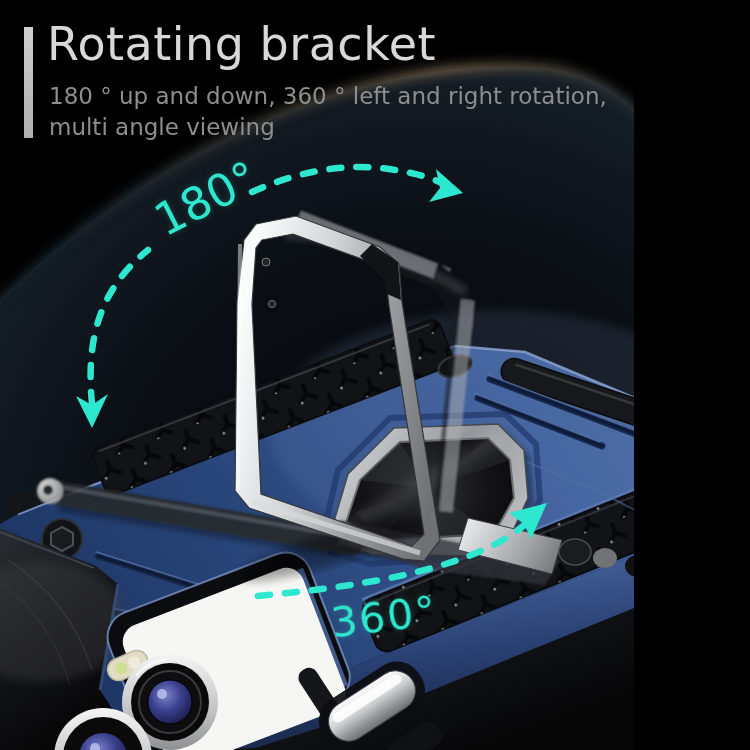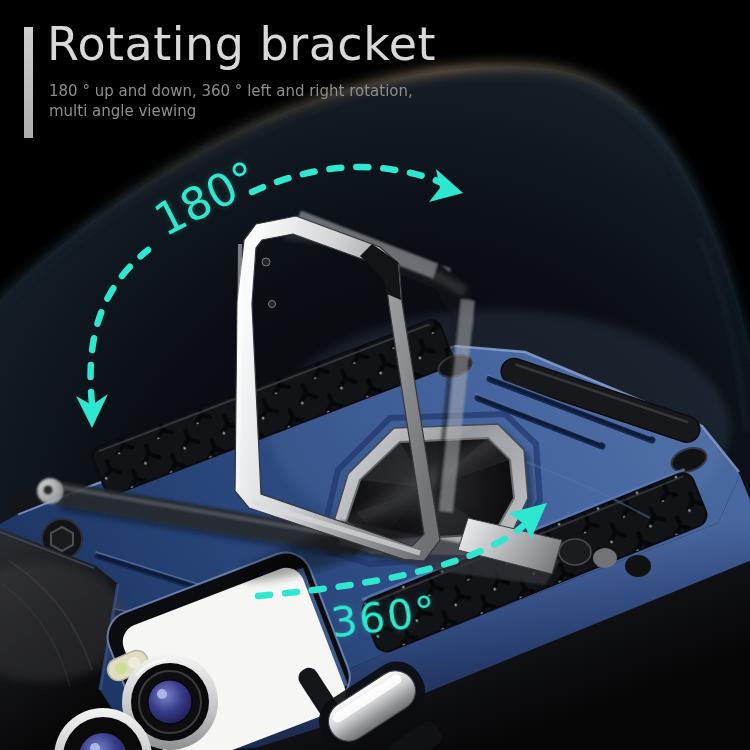--- a/index.html
+++ b/index.html
@@ -1,32 +1,32 @@
 <!DOCTYPE html>
 <html><head>
 <meta charset="utf-8">
 <style>
   html,body{margin:0;padding:0;background:#000;}
   #stage{
-    position:relative;width:750px;height:750px;overflow:hidden;
+    position:relative;width:634px;height:750px;overflow:hidden;
     background:#000;font-family:"DejaVu Sans","Liberation Sans",sans-serif;
   }
   #stage svg{position:absolute;left:0;top:0;}
   .accent-bar{
     position:absolute;left:24px;top:27px;width:9px;height:111px;
     background:linear-gradient(180deg,#cfcfcf,#aeaeae);z-index:6;
   }
   .title{
     position:absolute;left:47px;top:17px;z-index:6;
     font-size:46px;font-weight:400;color:#d8d8d8;letter-spacing:.5px;
     white-space:nowrap;
   }
   .subtitle{
     position:absolute;left:49px;top:81px;z-index:6;
-    font-size:15px;color:#8e8e8e;line-height:1.34;white-space:pre-line;
+    font-size:23px;color:#8e8e8e;line-height:1.34;white-space:pre-line;
   }
   .arc-label{
     position:absolute;z-index:8;color:#2de8cf;font-weight:400;
     white-space:nowrap;text-shadow:0 0 6px rgba(45,232,207,.25);
   }
   .arc-label.l180{left:152px;top:172px;font-size:45px;transform:rotate(-27deg);}
   .arc-label.l360{left:331px;top:593px;font-size:41px;transform:rotate(-7deg);letter-spacing:2px;}
 </style>
 </head>
 <body>

